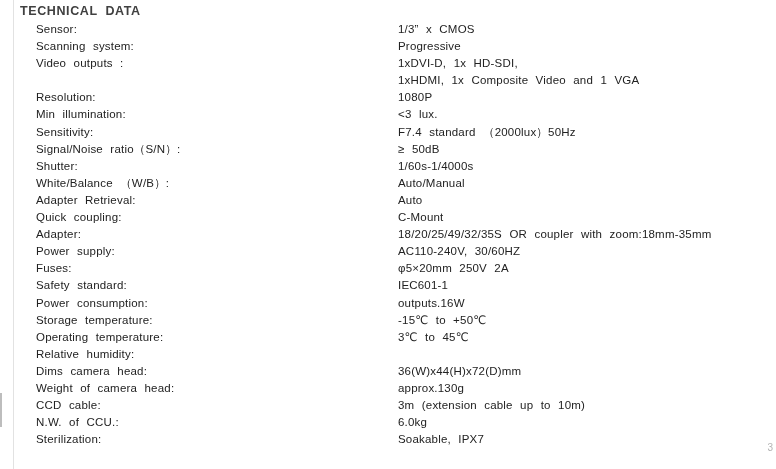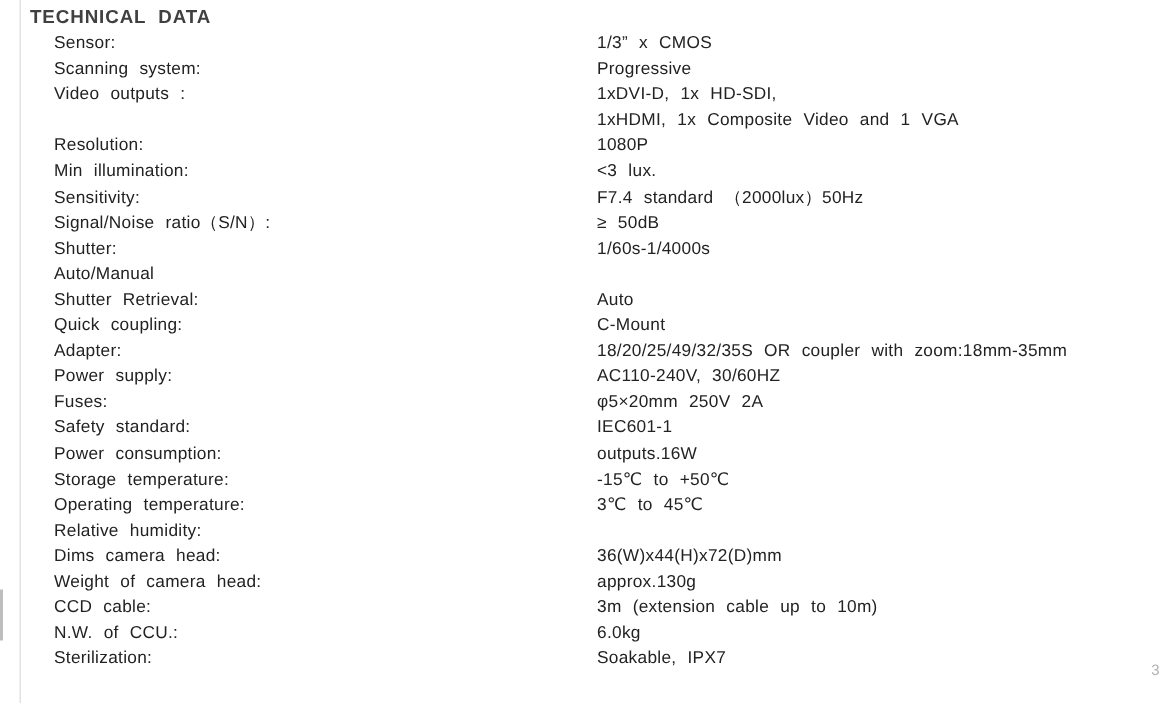--- a/index.html
+++ b/index.html
@@ -115,24 +115,25 @@
   </div>
       <div class="row">
     <span class="label">Signal/Noise ratio（S/N）:</span>
     <span class="value">≥ 50dB</span>
   </div>
       <div class="row">
     <span class="label">Shutter:</span>
     <span class="value">1/60s-1/4000s</span>
   </div>
       <div class="row">
+    <span class="label">White/Balance （W/B）:</span>
     <span class="value">Auto/Manual</span>
   </div>
       <div class="row">
-    <span class="label">Shutter Retrieval:</span>
+    <span class="label">Adapter Retrieval:</span>
     <span class="value">Auto</span>
   </div>
       <div class="row">
     <span class="label">Quick coupling:</span>
     <span class="value">C-Mount</span>
   </div>
       <div class="row">
     <span class="label">Adapter:</span>
     <span class="value">18/20/25/49/32/35S OR coupler with zoom:18mm-35mm</span>
   </div>

